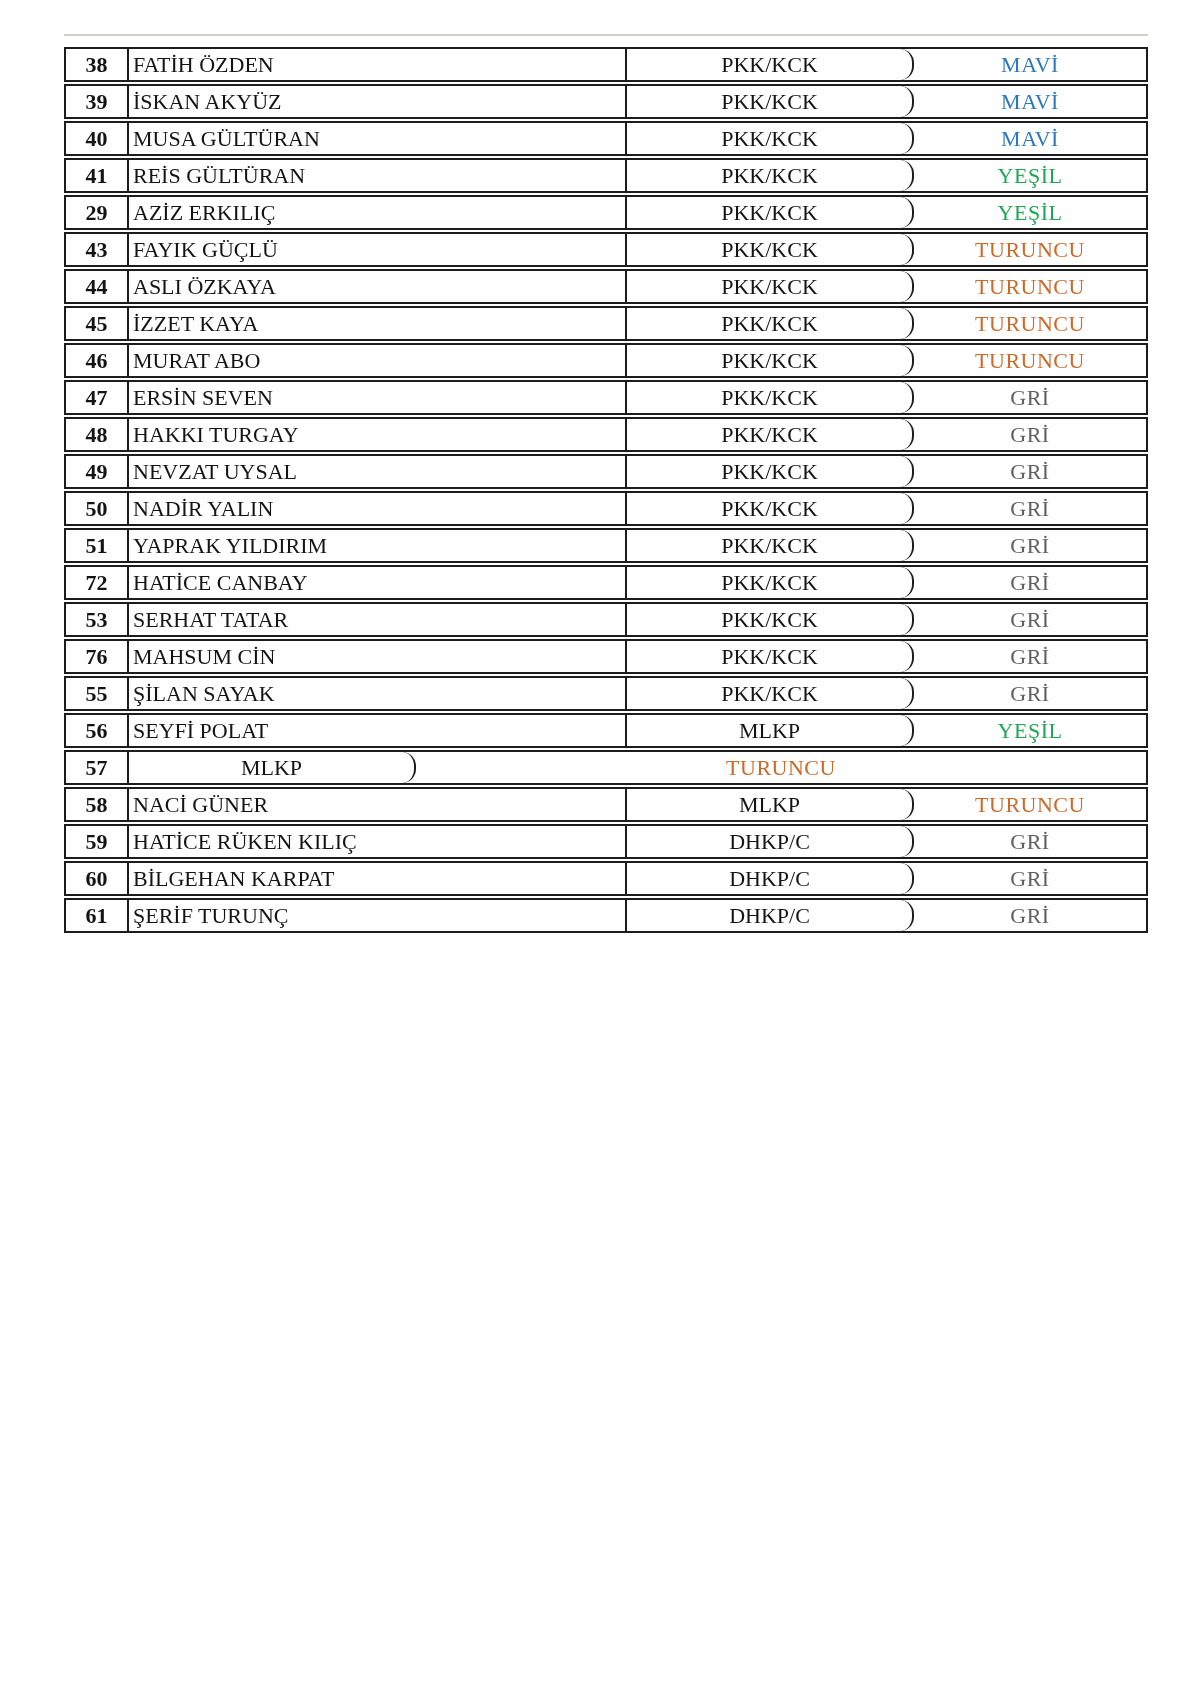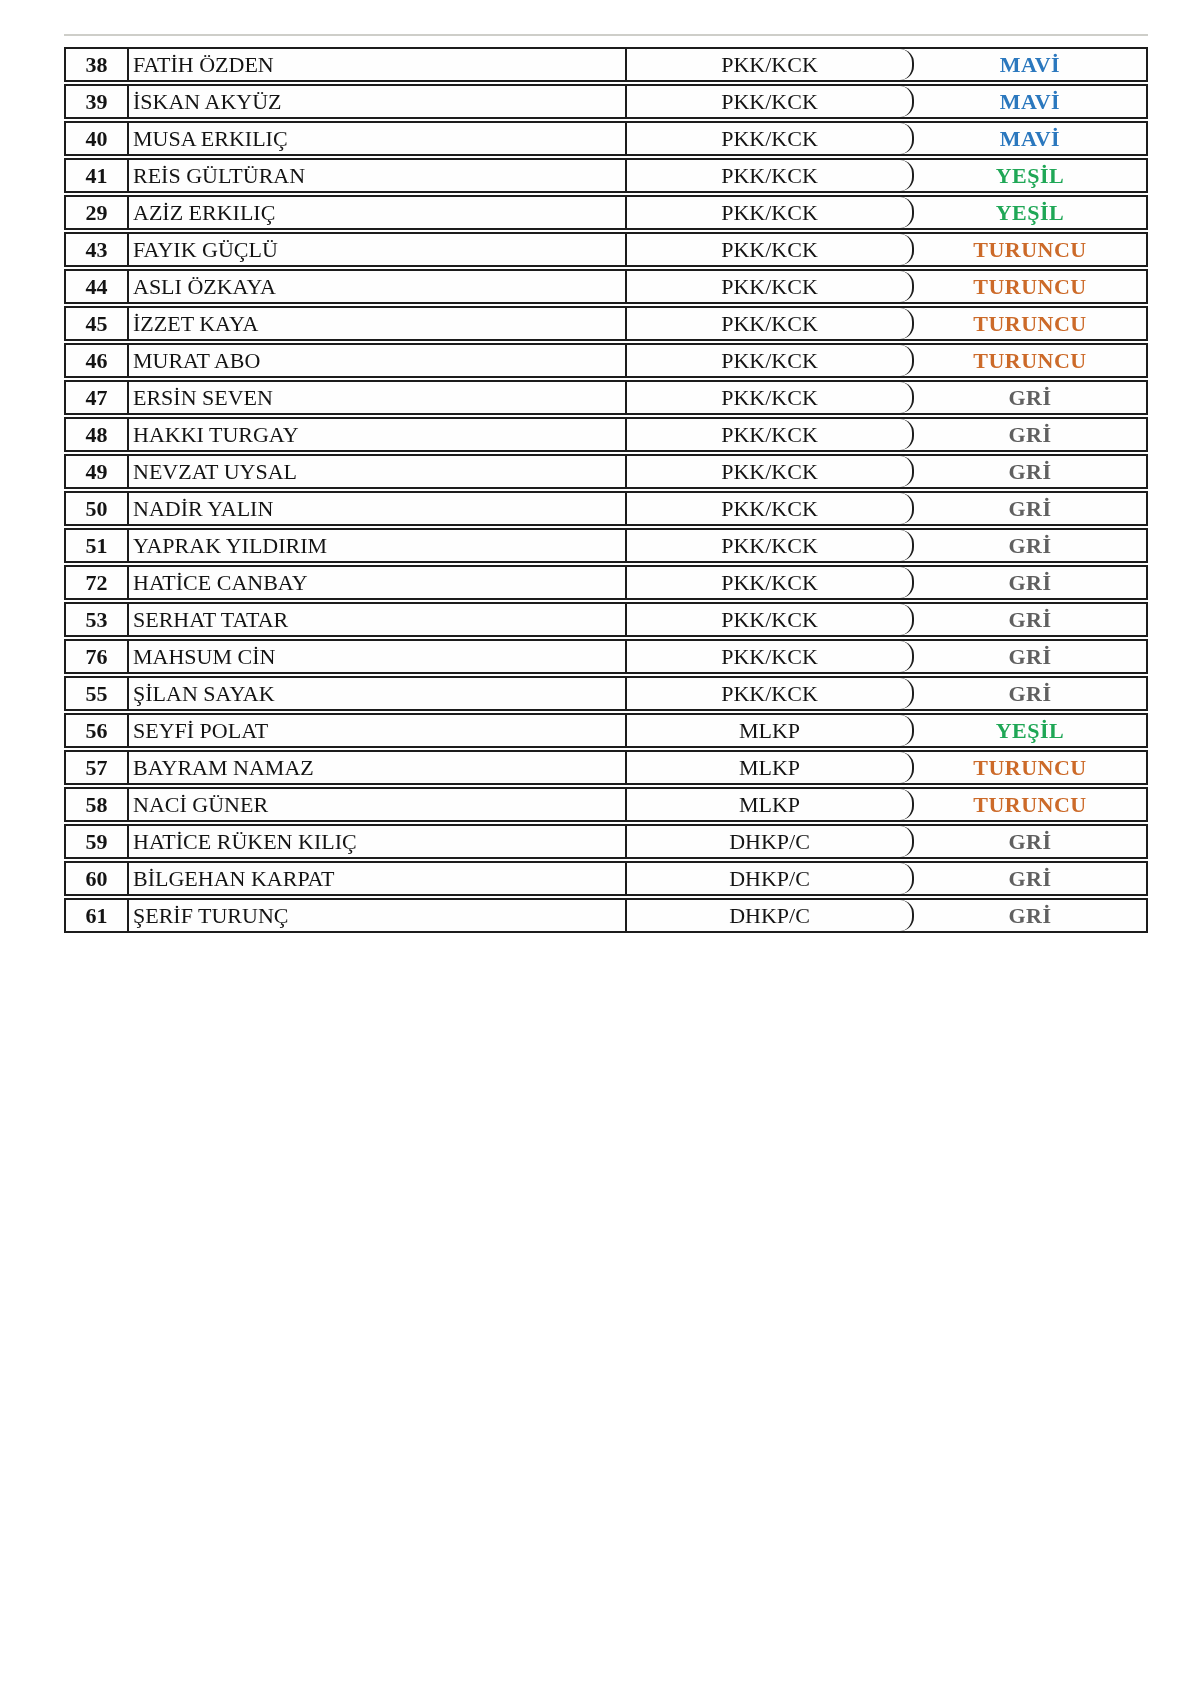--- a/index.html
+++ b/index.html
@@ -63,21 +63,21 @@
   }
   .cell.org {
     width: 287px;
     justify-content: center;
     border-right: 2px solid #1c1c1c;
     border-radius: 14px;
   }
   .cell.cat {
     flex: 1;
     justify-content: center;
-    font-weight: bold;
+    font-weight: normal;
     letter-spacing: 0.5px;
   }
 </style>
 </head>
 <body>
 
 <div class="page">
   <div class="remnant-line"></div>
   <div class="roster-table" id="roster-table" style="--border-color: #1c1c1c;">
   <div class="trow">
@@ -89,21 +89,21 @@
 
   <div class="trow">
     <div class="cell num">39</div>
     <div class="cell name">İSKAN AKYÜZ</div>
     <div class="cell org">PKK/KCK</div>
     <div class="cell cat" style="color: rgb(43, 120, 190);">MAVİ</div>
   </div>
 
   <div class="trow">
     <div class="cell num">40</div>
-    <div class="cell name">MUSA ERKILIÇ</div>
+    <div class="cell name">MUSA GÜLTÜRAN</div>
     <div class="cell org">PKK/KCK</div>
     <div class="cell cat" style="color: rgb(43, 120, 190);">MAVİ</div>
   </div>
 
   <div class="trow">
     <div class="cell num">41</div>
     <div class="cell name">REİS GÜLTÜRAN</div>
     <div class="cell org">PKK/KCK</div>
     <div class="cell cat" style="color: rgb(31, 167, 86);">YEŞİL</div>
   </div>
@@ -208,21 +208,20 @@
 
   <div class="trow">
     <div class="cell num">56</div>
     <div class="cell name">SEYFİ POLAT</div>
     <div class="cell org">MLKP</div>
     <div class="cell cat" style="color: rgb(31, 167, 86);">YEŞİL</div>
   </div>
 
   <div class="trow">
     <div class="cell num">57</div>
-    <div class="cell name">BAYRAM NAMAZ</div>
     <div class="cell org">MLKP</div>
     <div class="cell cat" style="color: rgb(204, 106, 41);">TURUNCU</div>
   </div>
 
   <div class="trow">
     <div class="cell num">58</div>
     <div class="cell name">NACİ GÜNER</div>
     <div class="cell org">MLKP</div>
     <div class="cell cat" style="color: rgb(204, 106, 41);">TURUNCU</div>
   </div>

